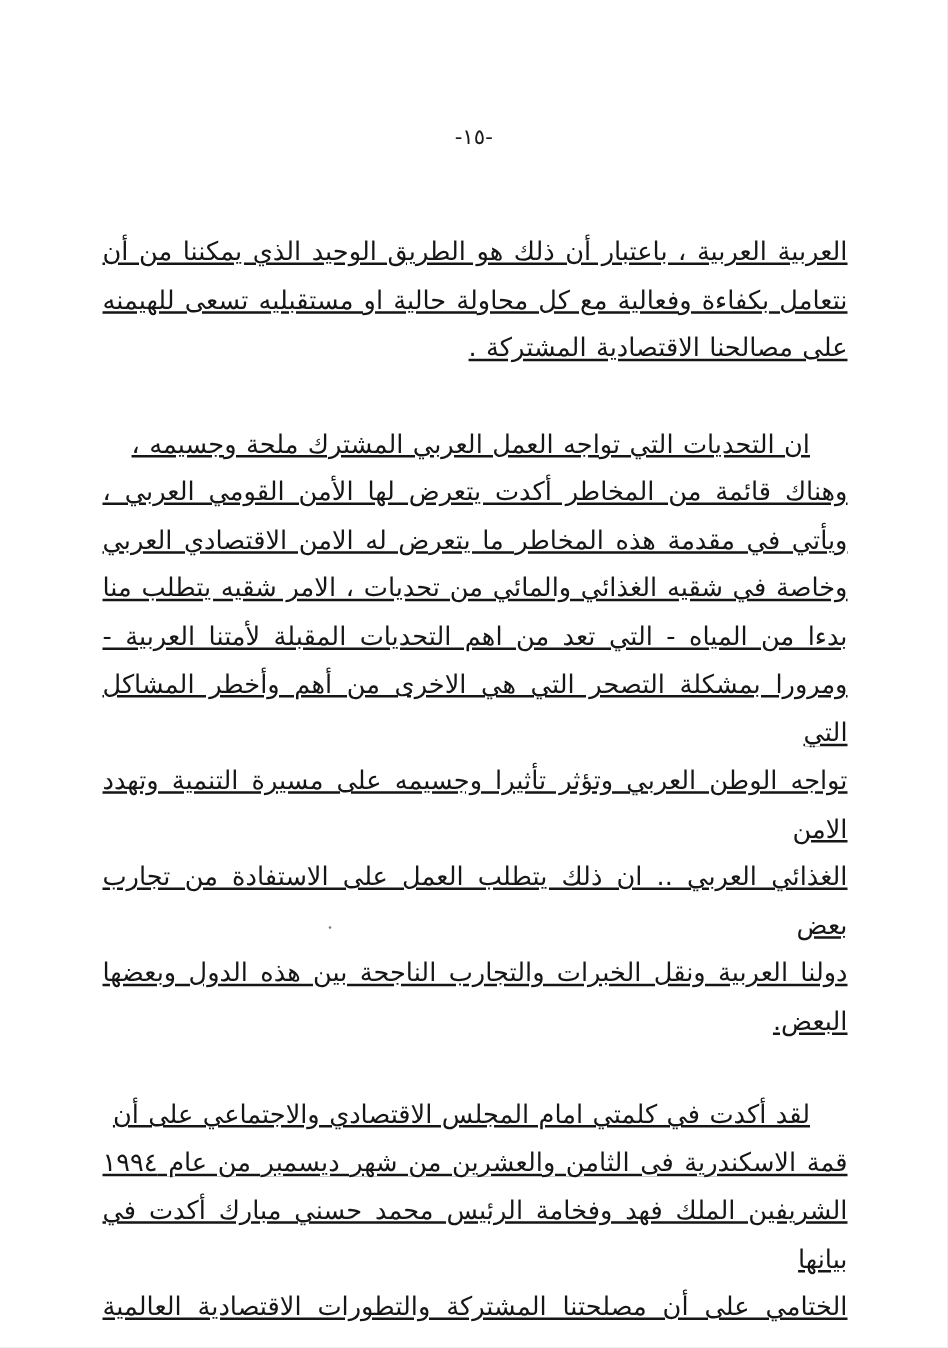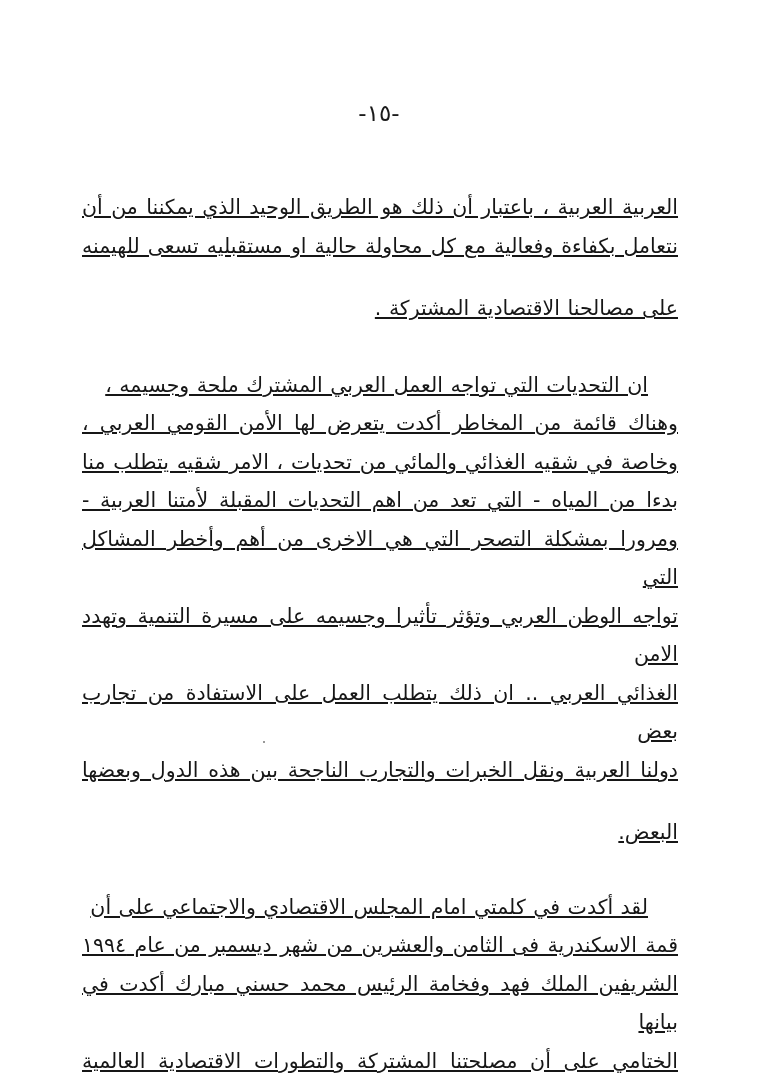--- a/index.html
+++ b/index.html
@@ -13,21 +13,21 @@
     height: 1078px;
     margin: 0 auto;
     background: #ffffff;
     overflow: hidden;
     font-family: "DejaVu Sans", sans-serif;
     color: #111111;
   }
   .page-number {
     margin-top: 100px;
     text-align: center;
-    font-size: 23px;
+    font-size: 17px;
     letter-spacing: 1px;
     color: #1a1a1a;
   }
   .text-block {
     direction: rtl;
     padding: 0 80px 0 82px;
     font-size: 20.5px;
     line-height: 38.5px;
     color: #161616;
   }
@@ -41,21 +41,20 @@
     text-align-last: justify;
     word-spacing: 1px;
     text-decoration: underline;
   }
   .line.first {
     padding-right: 30px;
     text-align-last: right;
   }
   .line.last {
     text-align-last: right;
-    margin-top: 24px;
   }
   .scan-speck {
     position: absolute;
     left: 263px;
     top: 741px;
     width: 2px;
     height: 2px;
     border-radius: 50%;
     background: #777777;
   }
@@ -71,20 +70,21 @@
 
     <div class="para para-1">
       <span class="line">العربية العربية ، باعتبار أن ذلك هو الطريق الوحيد الذي يمكننا من أن</span>
       <span class="line">نتعامل بكفاءة وفعالية مع كل محاولة حالية او مستقبليه تسعى للهيمنه</span>
       <span class="line last">على مصالحنا الاقتصادية المشتركة .</span>
     </div>
 
     <div class="para para-2">
       <span class="line first">ان التحديات التي تواجه العمل العربي المشترك ملحة وجسيمه ،</span>
       <span class="line">وهناك قائمة من المخاطر أكدت يتعرض لها الأمن القومي العربي ،</span>
+      <span class="line">ويأتي في مقدمة هذه المخاطر ما يتعرض له الامن الاقتصادي العربي</span>
       <span class="line">وخاصة في شقيه الغذائي والمائي من تحديات ، الامر شقيه يتطلب منا</span>
       <span class="line">بدءا من المياه - التي تعد من اهم التحديات المقبلة لأمتنا العربية -</span>
       <span class="line">ومرورا بمشكلة التصحر التي هي الاخرى من أهم وأخطر المشاكل التي</span>
       <span class="line">تواجه الوطن العربي وتؤثر تأثيرا وجسيمه على مسيرة التنمية وتهدد الامن</span>
       <span class="line">الغذائي العربي .. ان ذلك يتطلب العمل على الاستفادة من تجارب بعض</span>
       <span class="line">دولنا العربية ونقل الخبرات والتجارب الناجحة بين هذه الدول وبعضها</span>
       <span class="line last">البعض.</span>
     </div>
 
     <div class="para para-3">

